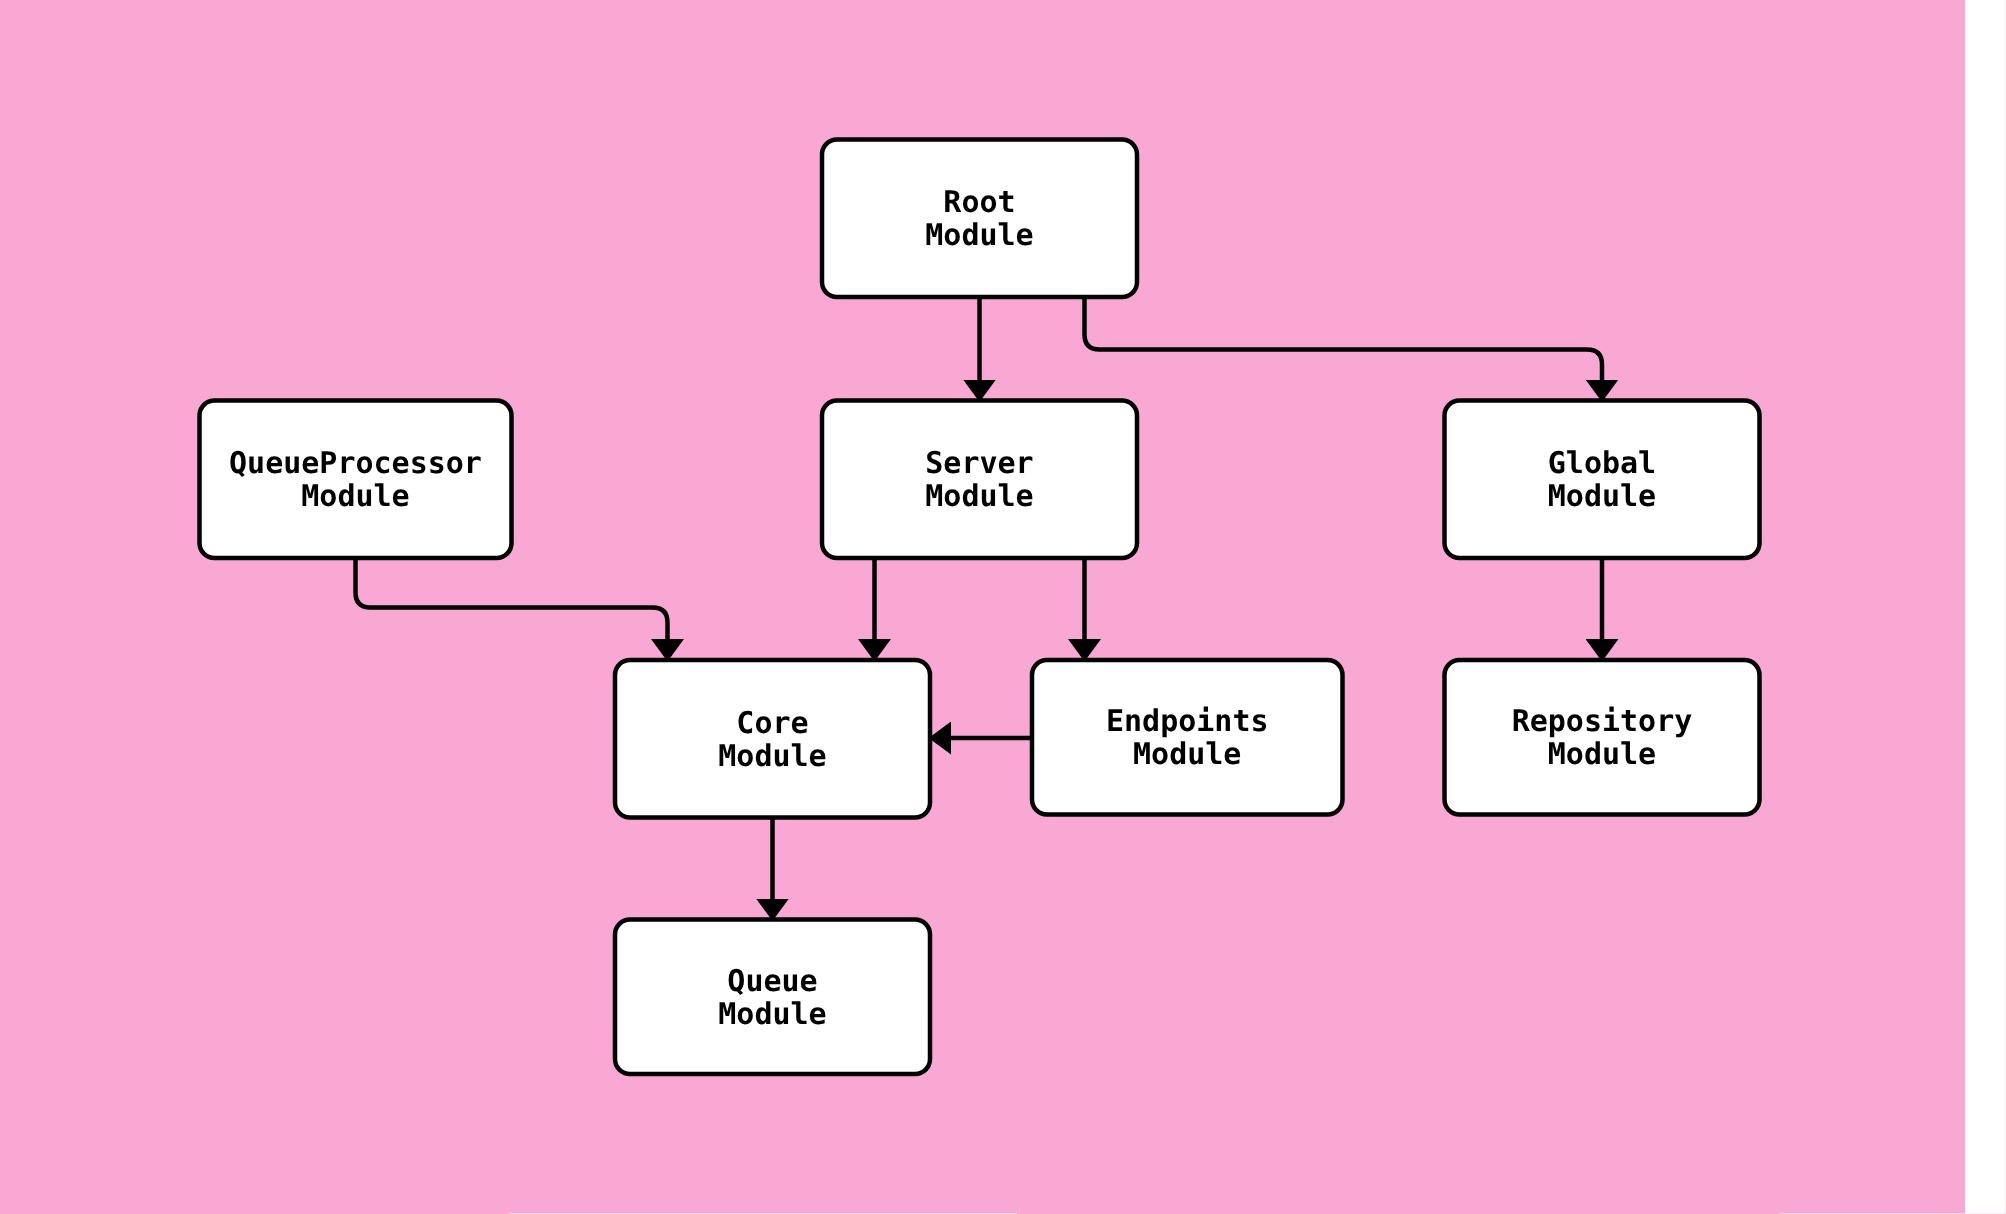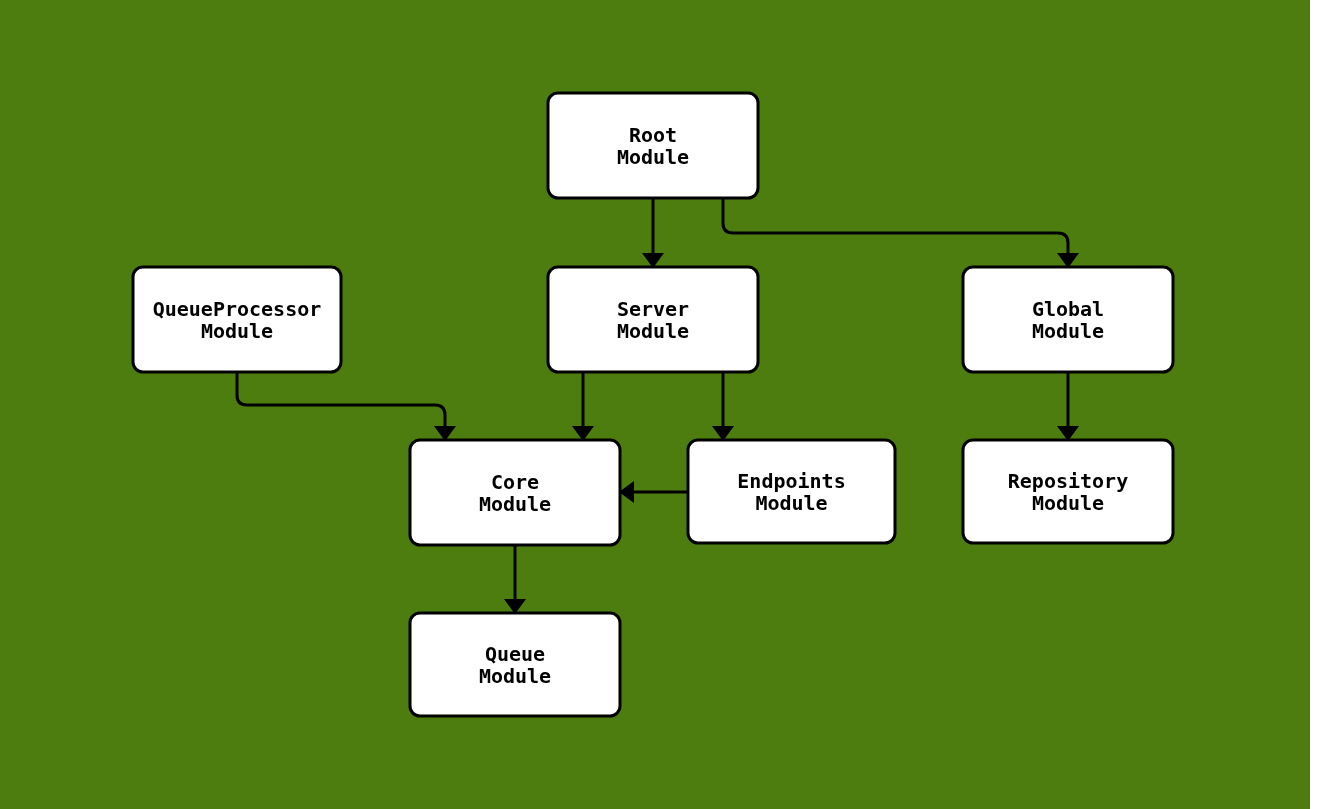--- a/index.html
+++ b/index.html
@@ -4,21 +4,21 @@
 <style>
   html, body {
     margin: 0;
     padding: 0;
     background: #ffffff;
   }
   .canvas {
     position: relative;
     width: 1310px;
     height: 809px;
-    background: #4d7c0f;
+    background: #f9a8d4;
     overflow: hidden;
   }
   svg { display: block; }
   .node-label {
     font-family: "DejaVu Sans Mono", "Liberation Mono", monospace;
     font-weight: bold;
     font-size: 20px;
   }
 </style>
 </head>

